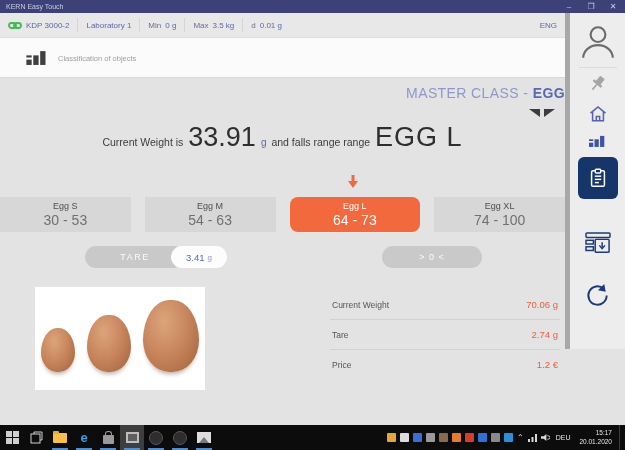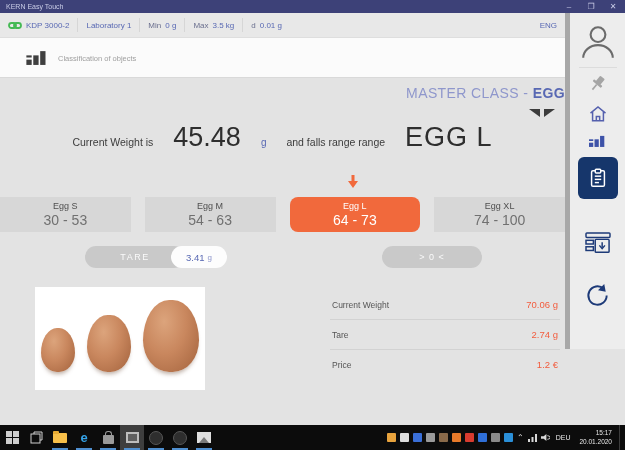--- a/index.html
+++ b/index.html
@@ -28,21 +28,21 @@
   .ch-titles .t { font-size:12.5px; font-weight:bold; color:#3a3a3a; letter-spacing:.4px; }
   .ch-titles .s { font-size:7.5px; color:#a0a0a0; margin-top:1px; }
 
   
   .content-body { position:relative; flex:1; background:#e3e3e3; }
   .master-line { position:absolute; top:7px; width:100%; text-align:right; font-size:14px; letter-spacing:.4px; }
   .master-line .ml { color:#8f97cc; }
   .master-line .mv { color:#5868b3; font-weight:bold; }
   .collapse { position:absolute; top:26px; right:10px; }
 
-  .weight-line { position:absolute; top:44px; width:100%; display:flex; justify-content:center; align-items:baseline; gap:20px; }
+  .weight-line { position:absolute; top:44px; width:100%; display:flex; justify-content:center; align-items:baseline; gap:5px; }
   .weight-line .small { font-size:10.5px; color:#3c3c3c; }
   .weight-line .big { font-size:27px; color:#2e2e2e; }
   .weight-line .unit { font-size:10px; color:#5868b3; }
   .weight-line .cls { font-size:27px; color:#2e2e2e; letter-spacing:1px; }
 
   .down-arrow { position:absolute; top:96px; left:348px; }
 
   .class-row { position:absolute; top:119px; left:0; right:0; height:35px; display:flex; gap:14px; }
   .class-btn { flex:1; background:#d7d7d7; display:flex; flex-direction:column; align-items:center; justify-content:center; gap:1px; cursor:pointer; }
   .class-btn .cn { font-size:9px; color:#4f4f4f; }
@@ -175,21 +175,21 @@
 
         <div class="collapse">
           <svg width="26" height="9" viewBox="0 0 26 9" fill="#3c3c3c">
               <polygon points="0,0 11,0 11,8"></polygon>
               <polygon points="15,8 15,0 26,0"></polygon>
             </svg>
         </div>
 
         <div class="weight-line">
           <span class="small">Current Weight is</span>
-          <span class="big">45.48</span>
+          <span class="big">33.91</span>
           <span class="unit">g</span>
           <span class="small">and falls range range</span>
           <span class="cls">EGG L</span>
         </div>
 
         <div class="down-arrow">
           <svg width="10" height="13" viewBox="0 0 10 13" fill="#f1693c">
               <polygon points="3.5,0 6.5,0 6.5,6 10,6 5,13 0,6 3.5,6"></polygon>
             </svg>
         </div>

